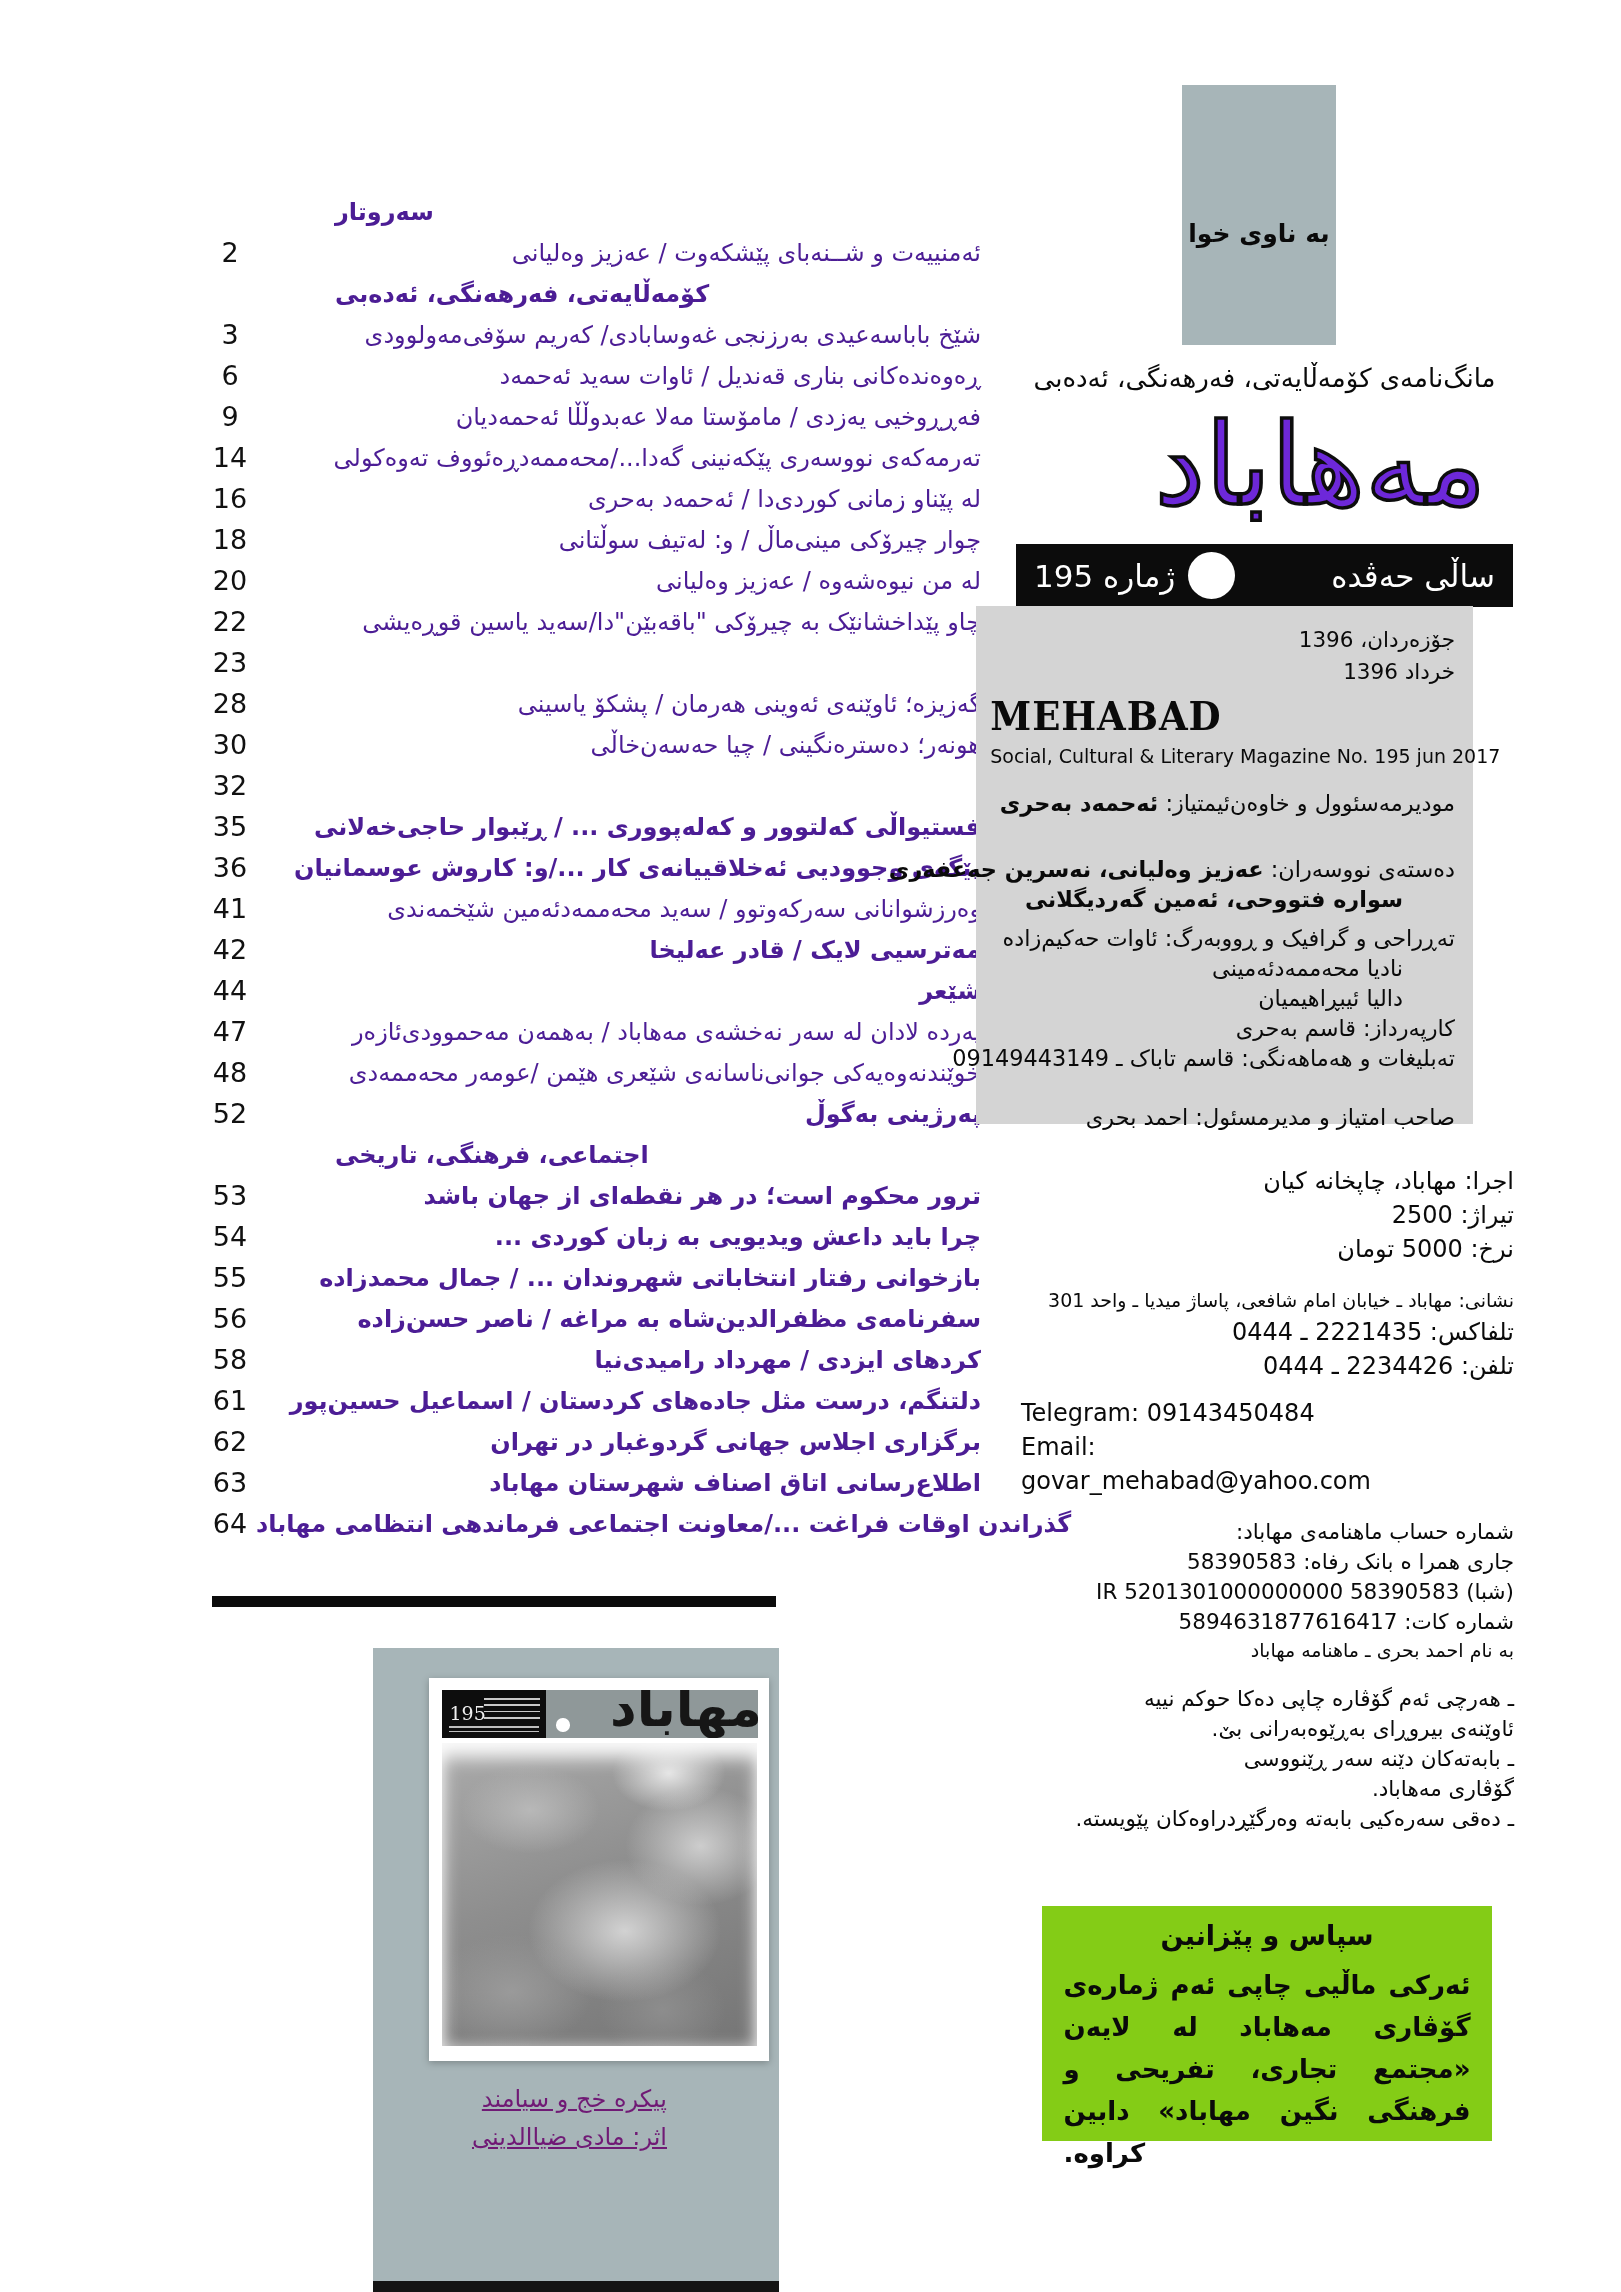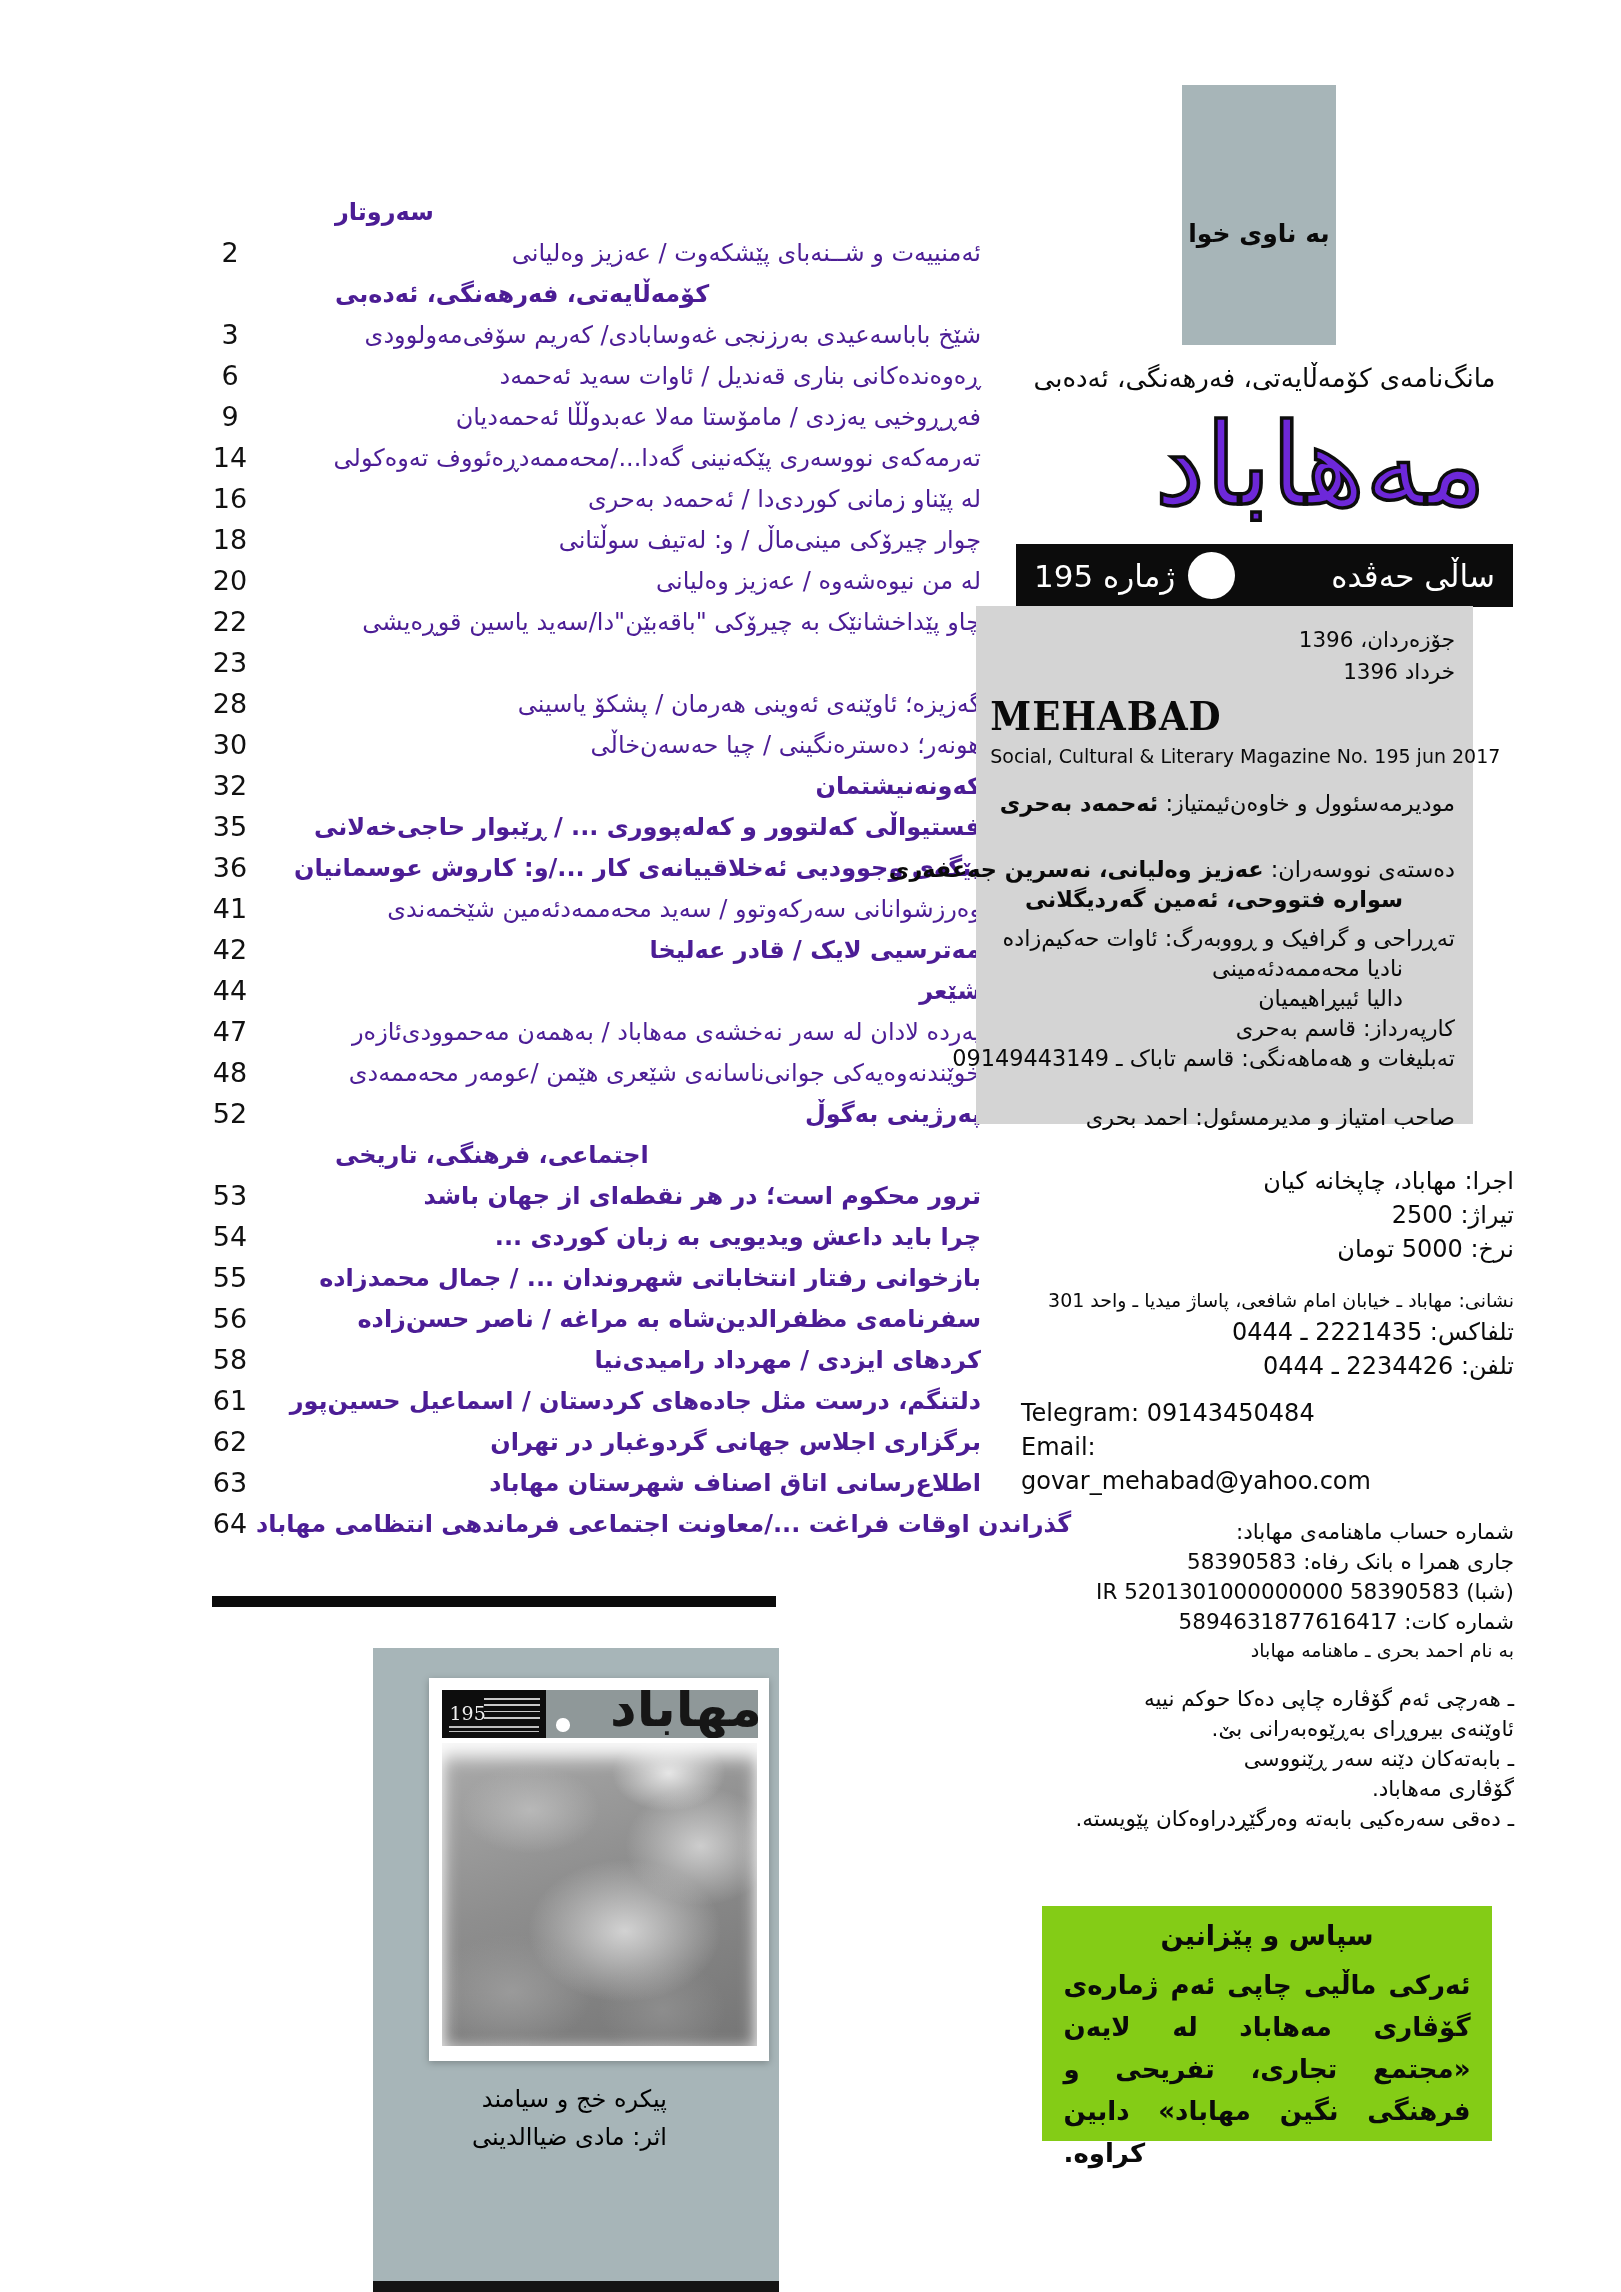--- a/index.html
+++ b/index.html
@@ -73,21 +73,21 @@
     background:
       radial-gradient(81px 54px at 72% 10%, #e6e6e6, transparent 70%),
       radial-gradient(107px 85px at 82% 34%, #cdcdcd, transparent 70%),
       radial-gradient(99px 63px at 28% 22%, #b8b8b8, transparent 70%),
       radial-gradient(134px 99px at 58% 62%, #d2d2d2, transparent 72%),
       radial-gradient(116px 81px at 22% 82%, #9a9a9a, transparent 70%),
       radial-gradient(90px 72px at 70% 88%, #8d8d8d, transparent 70%),
       linear-gradient(160deg,#ababab 0%,#8e8e8e 45%,#757575 100%);
     box-shadow:inset 0 14.3px 18px rgba(255,255,255,.95), inset 0 -3.6px 10.7px rgba(255,255,255,.35);}
   .cover-caption{position:absolute;right:112px;top:432px;direction:rtl;text-align:right;
-                 font-size:24px;line-height:38px;color:#000000;}
+                 font-size:24px;line-height:38px;color:#701a75;text-decoration:underline;}
   .cover-bottom-bar{position:absolute;left:373px;top:2281px;width:406px;height:11.6px;background:#141414;}
 </style>
 </head>
 <body>
 
 <div class="page">
 
   <div id="toc">
       <div class="toc-row heading">
         <span class="toc-num"></span>
@@ -139,21 +139,20 @@
       <div class="toc-row">
         <span class="toc-num">28</span>
         <span class="toc-title">گەزیزە؛ ئاوێنەی ئەوینی هەرمان / پشکۆ یاسینی</span>
       </div>
       <div class="toc-row">
         <span class="toc-num">30</span>
         <span class="toc-title">هونەر؛ دەسترەنگینی / چیا حەسەن‌خاڵی</span>
       </div>
       <div class="toc-row bold">
         <span class="toc-num">32</span>
-        <span class="toc-title">کەونەنیشتمان</span>
       </div>
       <div class="toc-row bold">
         <span class="toc-num">35</span>
         <span class="toc-title">فستیواڵی کەلتوور و کەلەپووری ... / ڕێبوار حاجی‌خەلانی</span>
       </div>
       <div class="toc-row bold">
         <span class="toc-num">36</span>
         <span class="toc-title">پێگەی وجوودیی ئەخلاقییانەی کار .../و: کاروش عوسمانیان</span>
       </div>
       <div class="toc-row">

